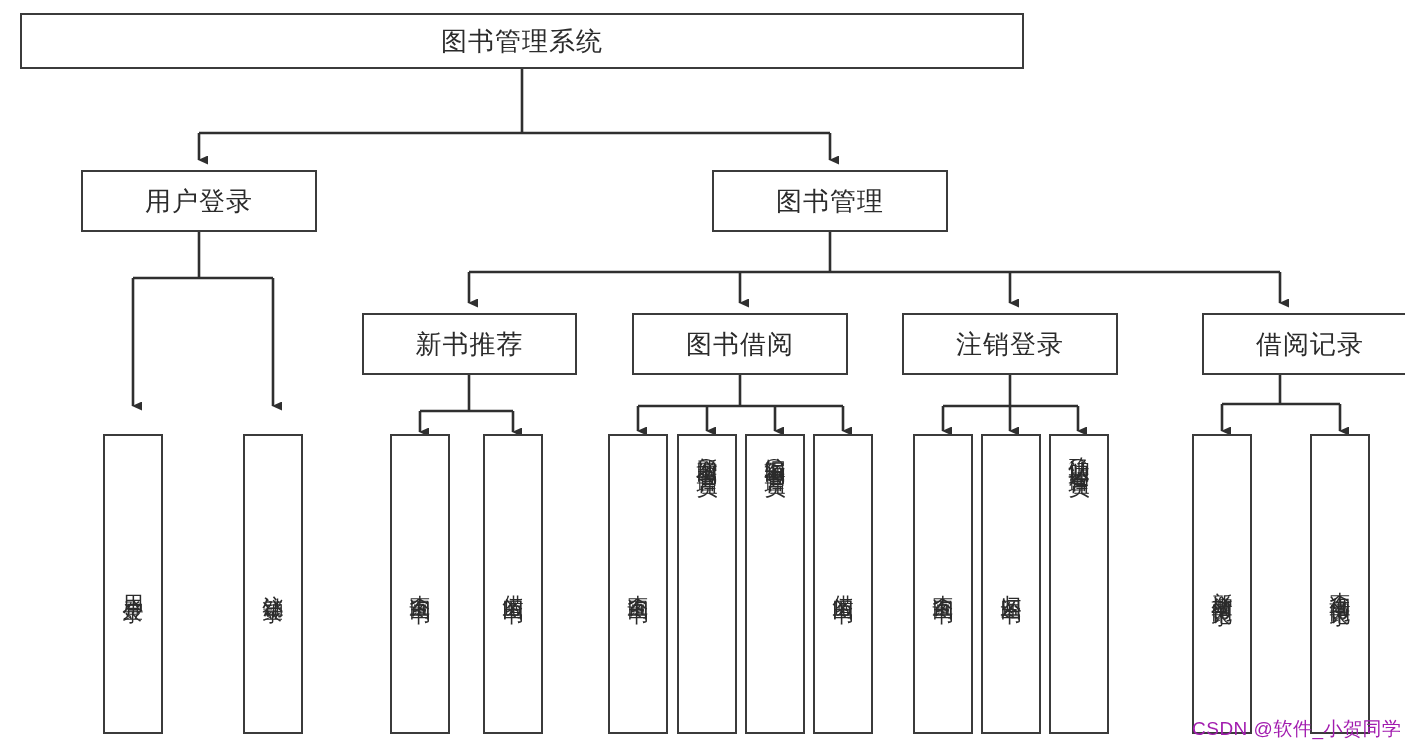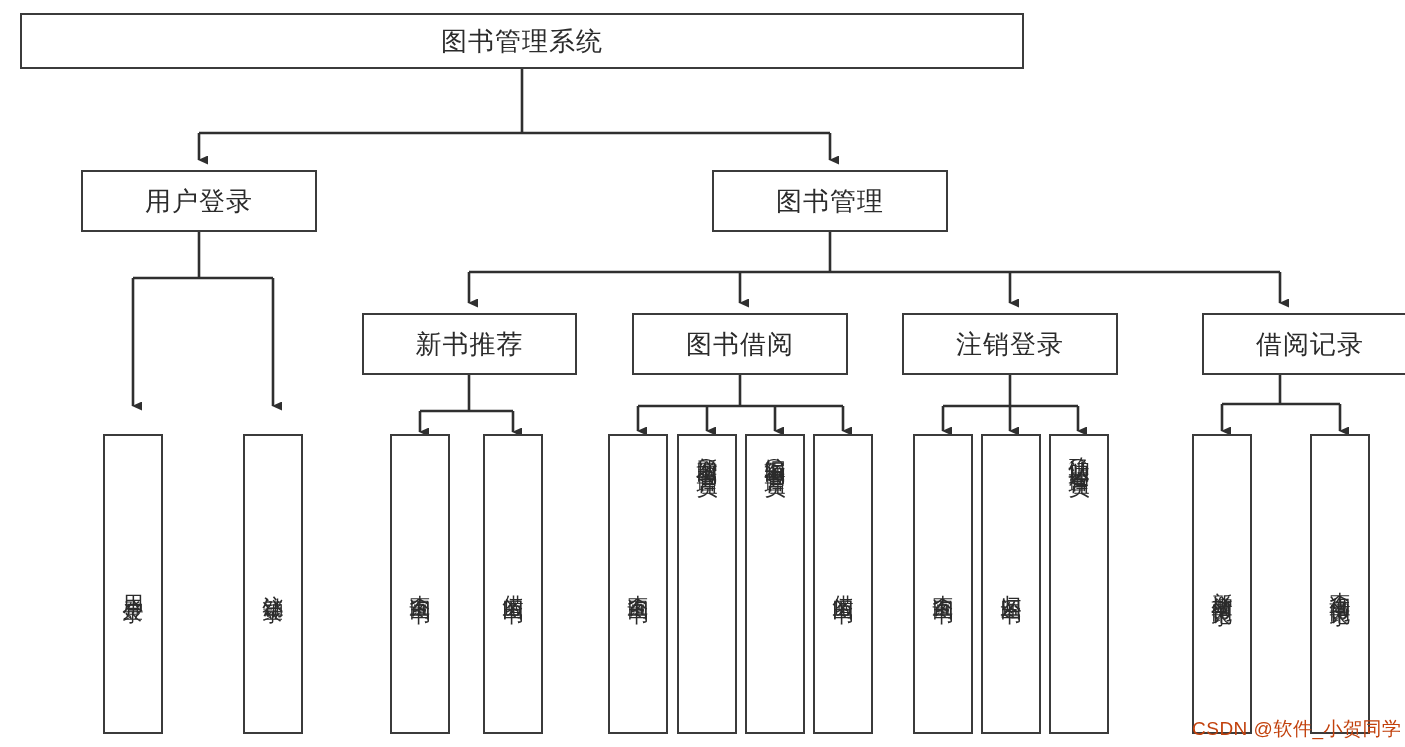--- a/index.html
+++ b/index.html
@@ -40,21 +40,21 @@
     text-orientation:upright;
     font-size:21px;
     letter-spacing:3px;
     line-height:1.05;
     white-space:nowrap;
   }
   .leaf.center{align-items:center;padding-top:0;}
   .watermark{
     position:absolute;
     font-size:19px;
-    color:#c2410c;
+    color:#a21caf;
     white-space:nowrap;
     letter-spacing:0.5px;
     font-family:"Liberation Sans","DejaVu Sans",sans-serif;
   }
 </style>
 </head>
 <body>
 
 <div id="diagram-root">
 

